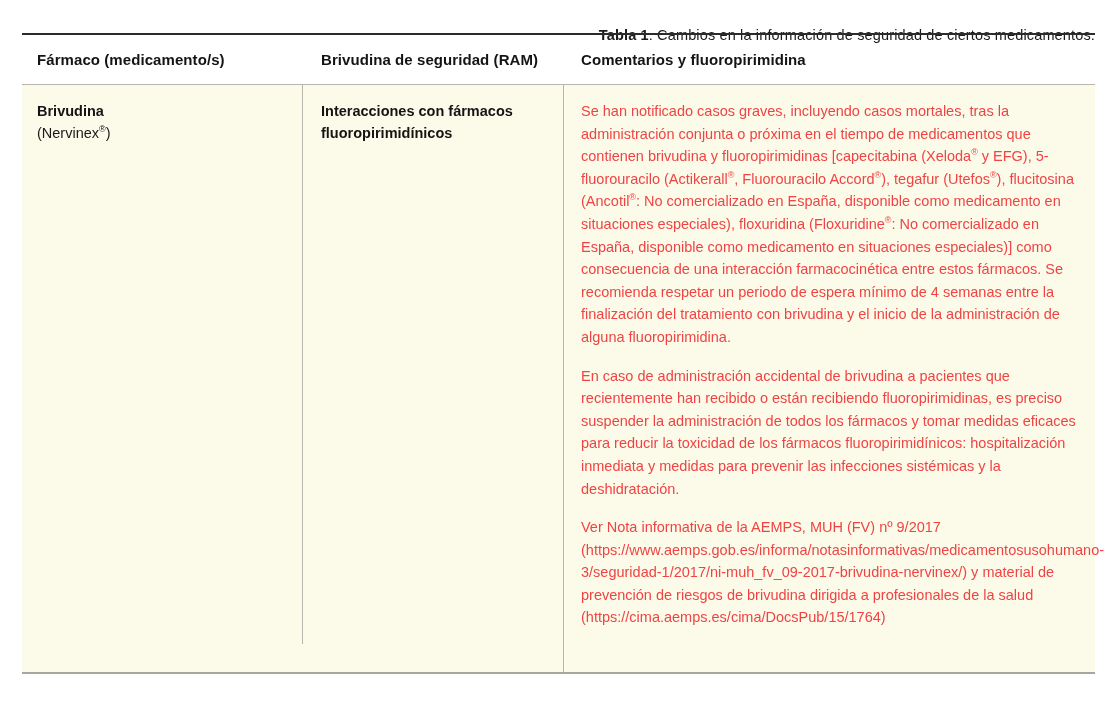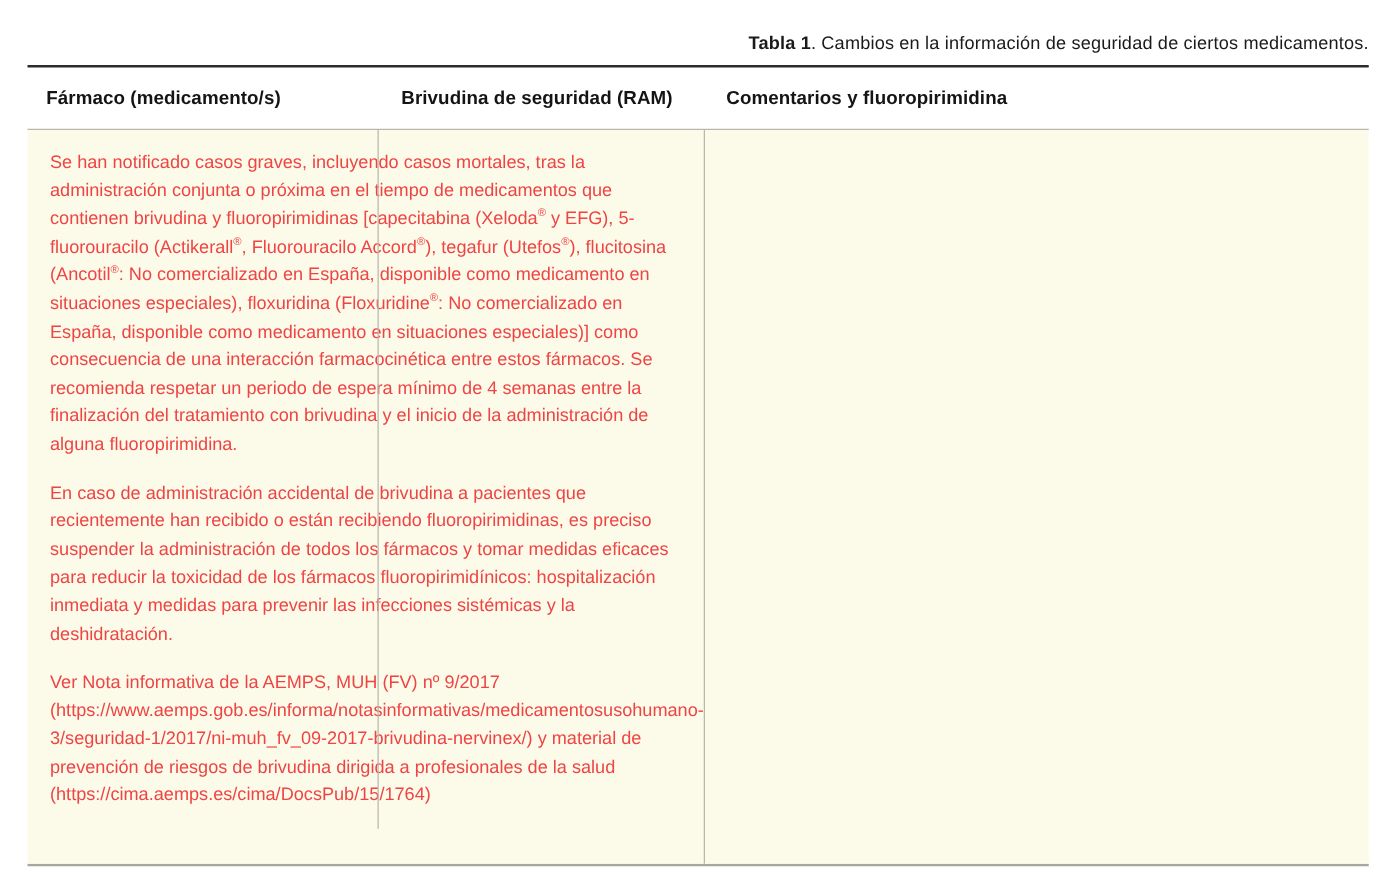--- a/index.html
+++ b/index.html
@@ -35,21 +35,21 @@
     white-space: nowrap;
   }
   .caption .cap-strong {
     font-weight: bold;
   }
 
   
   .table-wrap {
     position: absolute;
     left: 22px;
-    top: 52px;
+    top: 33px;
     width: 1073px;
   }
   .rule-top {
     height: 2px;
     background: #2b2b2b;
     width: 100%;
   }
   .rule-head {
     height: 1px;
     background: #b9b7ad;
@@ -150,21 +150,28 @@
     <div class="th col3">Comentarios y fluoropirimidina</div>
   </div>
 
   <div class="rule-head"></div>
 
   <div class="tbody">
 
     <div class="vrule vrule-a"></div>
     <div class="vrule vrule-b"></div>
 
+    <div class="cell col1">
+      <div class="drug-name">Brivudina</div>
+      <div class="drug-brand"><span>(Nervinex</span><sup>®</sup><span>)</span></div>
+    </div>
 
+    <div class="cell col2">
+      <div class="ram-title">Interacciones con fármacos fluoropirimidínicos</div>
+    </div>
 
     <div class="cell col3 comments">
       <p>Se han notificado casos graves, incluyendo casos mortales, tras la administración conjunta o próxima en el tiempo de medicamentos que contienen brivudina y fluoropirimidinas [capecitabina (Xeloda<sup>®</sup> y EFG), 5-fluorouracilo (Actikerall<sup>®</sup>, Fluorouracilo Accord<sup>®</sup>), tegafur (Utefos<sup>®</sup>), flucitosina (Ancotil<sup>®</sup>: No comercializado en España, disponible como medicamento en situaciones especiales), floxuridina (Floxuridine<sup>®</sup>: No comercializado en España, disponible como medicamento en situaciones especiales)] como consecuencia de una interacción farmacocinética entre estos fármacos. Se recomienda respetar un periodo de espera mínimo de 4 semanas entre la finalización del tratamiento con brivudina y el inicio de la administración de alguna fluoropirimidina.</p>
       <p>En caso de administración accidental de brivudina a pacientes que recientemente han recibido o están recibiendo fluoropirimidinas, es preciso suspender la administración de todos los fármacos y tomar medidas eficaces para reducir la toxicidad de los fármacos fluoropirimidínicos: hospitalización inmediata y medidas para prevenir las infecciones sistémicas y la deshidratación.</p>
       <p>Ver Nota informativa de la AEMPS, MUH (FV) nº 9/2017 (https://www.aemps.gob.es/informa/notasinformativas/medicamentosusohumano-3/seguridad-1/2017/ni-muh_fv_09-2017-brivudina-nervinex/) y material de prevención de riesgos de brivudina dirigida a profesionales de la salud (https://cima.aemps.es/cima/DocsPub/15/1764)</p>
     </div>
 
   </div>
 
   <div class="rule-bottom"></div>

